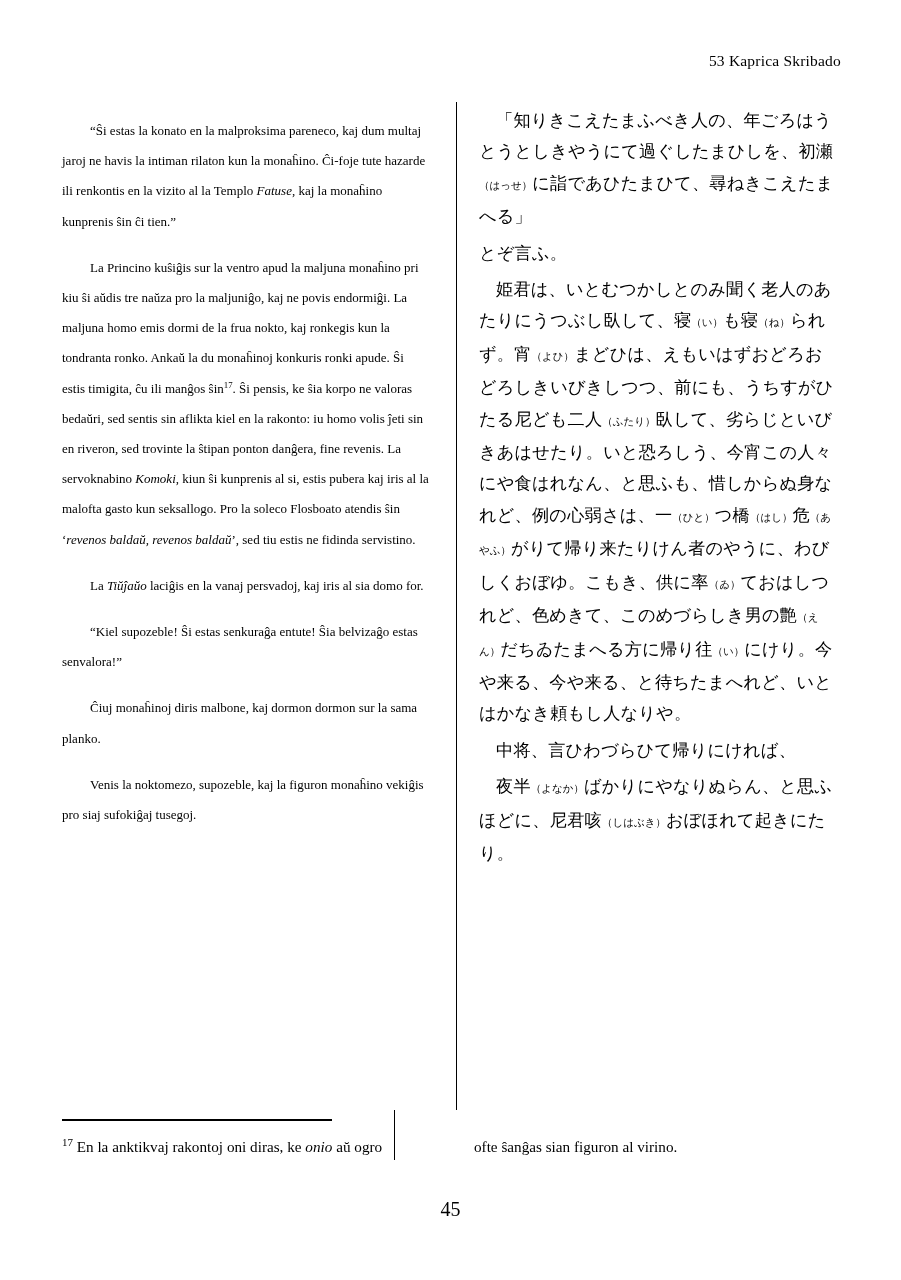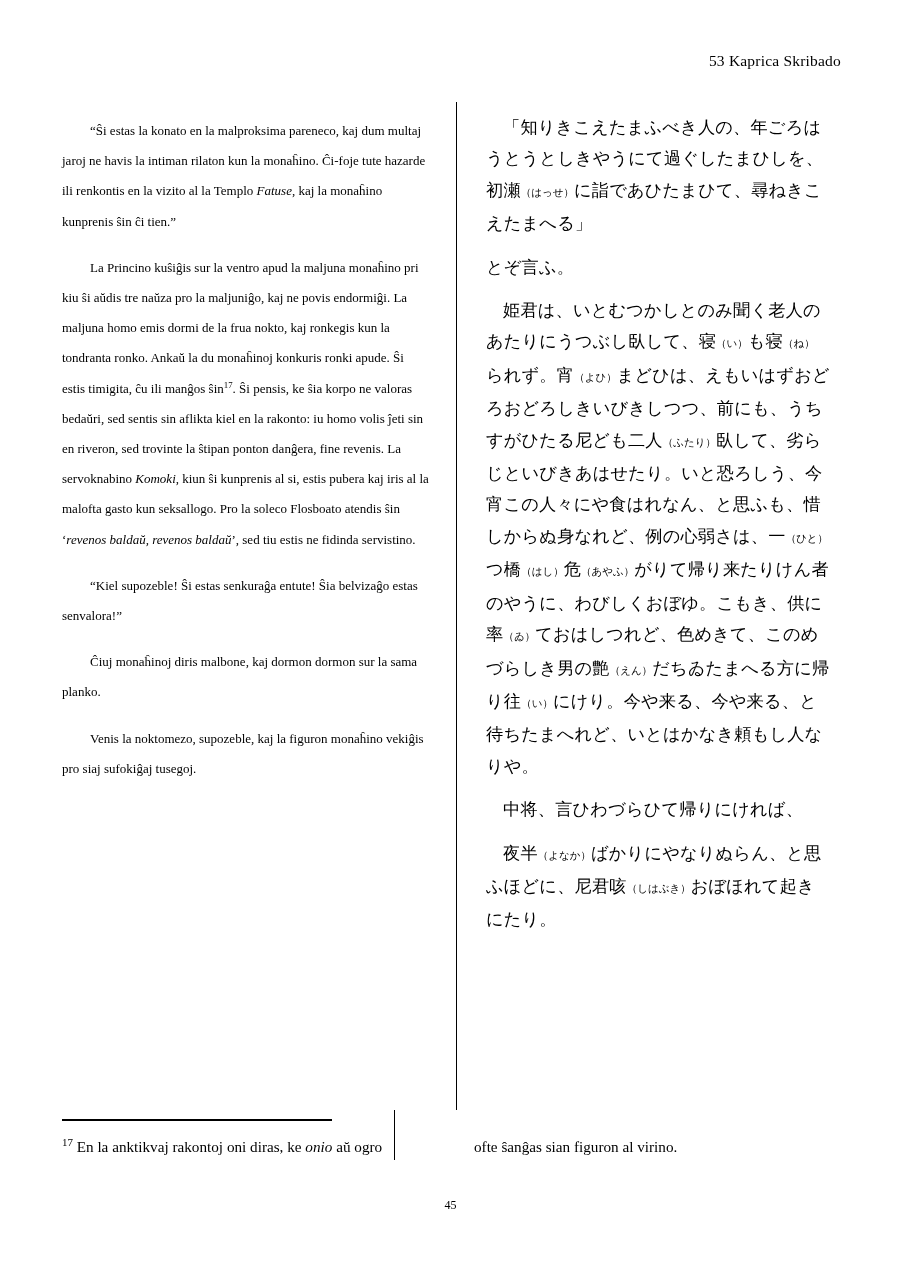--- a/index.html
+++ b/index.html
@@ -75,21 +75,21 @@
   sup {
     font-size: 0.68em;
     vertical-align: super;
     line-height: 0;
   }
   .jp {
     font-family: "DejaVu Sans", sans-serif;
     font-size: 17.2px;
     line-height: 31.4px;
     text-align: left;
-    margin: 12px;
+    margin: 5px;
     letter-spacing: 0.2px;
   }
   .jp.indent1 {
     text-indent: 17px;
   }
   .jp .ruby {
     font-size: 10.5px;
     letter-spacing: 0;
   }
   .footnote-rule {
@@ -131,38 +131,39 @@
     width: 1px;
     height: 50px;
     background: #000;
   }
   .page-number {
     position: absolute;
     left: 0;
     right: 0;
     top: 1198px;
     text-align: center;
-    font-size: 12px;
+    font-size: 20px;
     font-family: "Liberation Serif", serif;
   }
 </style>
 </head>
 <body>
 
 <div class="page">
 
   <div class="running-head">53 Kaprica Skribado</div>
 
   <div class="columns">
 
     <div class="col-divider"></div>
 
     <div class="col-left">
       <p class="para first">“Ŝi estas la konato en la malproksima pareneco, kaj dum multaj jaroj ne havis la intiman rilaton kun la monaĥino. Ĉi-foje tute hazarde ili renkontis en la vizito al la Templo <i>Fatuse</i>, kaj la monaĥino kunprenis ŝin ĉi tien.”</p>
       <p class="para">La Princino kuŝiĝis sur la ventro apud la maljuna monaĥino pri kiu ŝi aŭdis tre naŭza pro la maljuniĝo, kaj ne povis endormiĝi. La maljuna homo emis dormi de la frua nokto, kaj ronkegis kun la tondranta ronko. Ankaŭ la du monaĥinoj konkuris ronki apude. Ŝi estis timigita, ĉu ili manĝos ŝin<sup>17</sup>. Ŝi pensis, ke ŝia korpo ne valoras bedaŭri, sed sentis sin aflikta kiel en la rakonto: iu homo volis ĵeti sin en riveron, sed trovinte la ŝtipan ponton danĝera, fine revenis. La servoknabino <i>Komoki</i>, kiun ŝi kunprenis al si, estis pubera kaj iris al la malofta gasto kun seksallogo. Pro la soleco Flosboato atendis ŝin ‘<i>revenos baldaŭ, revenos baldaŭ</i>’, sed tiu estis ne fidinda servistino.</p>
+      <p class="para">La <i>Tiŭĵaŭo</i> laciĝis en la vanaj persvadoj, kaj iris al sia domo for.</p>
       <p class="para">“Kiel supozeble! Ŝi estas senkuraĝa entute! Ŝia belvizaĝo estas senvalora!”</p>
       <p class="para">Ĉiuj monaĥinoj diris malbone, kaj dormon dormon sur la sama planko.</p>
       <p class="para">Venis la noktomezo, supozeble, kaj la figuron monaĥino vekiĝis pro siaj sufokiĝaj tusegoj.</p>
     </div>
 
     <div class="col-right">
       <p class="jp indent1">「知りきこえたまふべき人の、年ごろはうとうとしきやうにて過ぐしたまひしを、初瀬<span class="ruby">（はっせ）</span>に詣であひたまひて、尋ねきこえたまへる」</p>
       <p class="jp">とぞ言ふ。</p>
       <p class="jp indent1">姫君は、いとむつかしとのみ聞く老人のあたりにうつぶし臥して、寝<span class="ruby">（い）</span>も寝<span class="ruby">（ね）</span>られず。宵<span class="ruby">（よひ）</span>まどひは、えもいはずおどろおどろしきいびきしつつ、前にも、うちすがひたる尼ども二人<span class="ruby">（ふたり）</span>臥して、劣らじといびきあはせたり。いと恐ろしう、今宵この人々にや食はれなん、と思ふも、惜しからぬ身なれど、例の心弱さは、一<span class="ruby">（ひと）</span>つ橋<span class="ruby">（はし）</span>危<span class="ruby">（あやふ）</span>がりて帰り来たりけん者のやうに、わびしくおぼゆ。こもき、供に率<span class="ruby">（ゐ）</span>ておはしつれど、色めきて、このめづらしき男の艶<span class="ruby">（えん）</span>だちゐたまへる方に帰り往<span class="ruby">（い）</span>にけり。今や来る、今や来る、と待ちたまへれど、いとはかなき頼もし人なりや。</p>
       <p class="jp indent1">中将、言ひわづらひて帰りにければ、</p>

